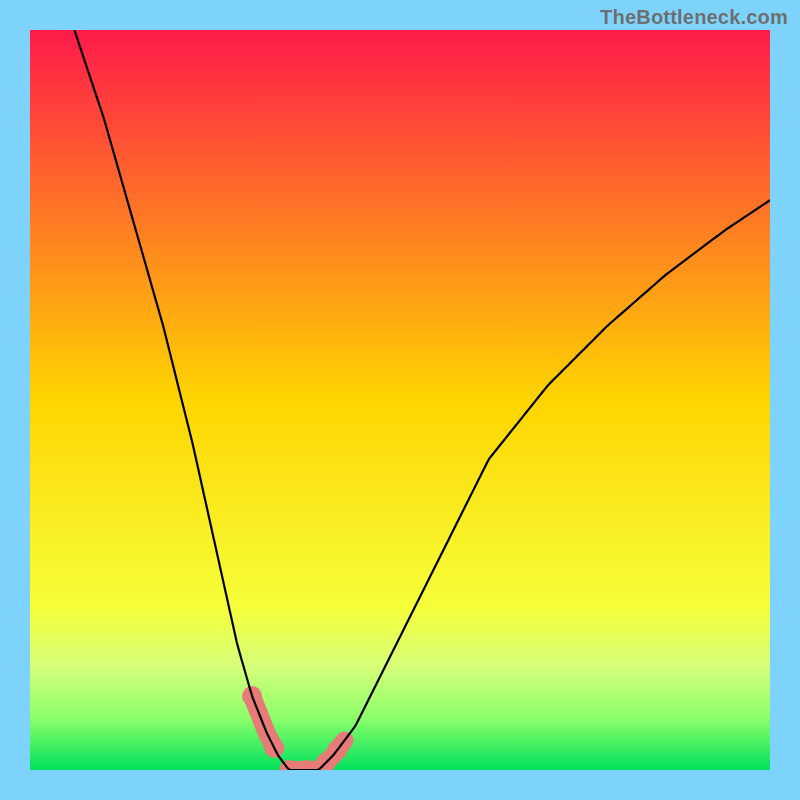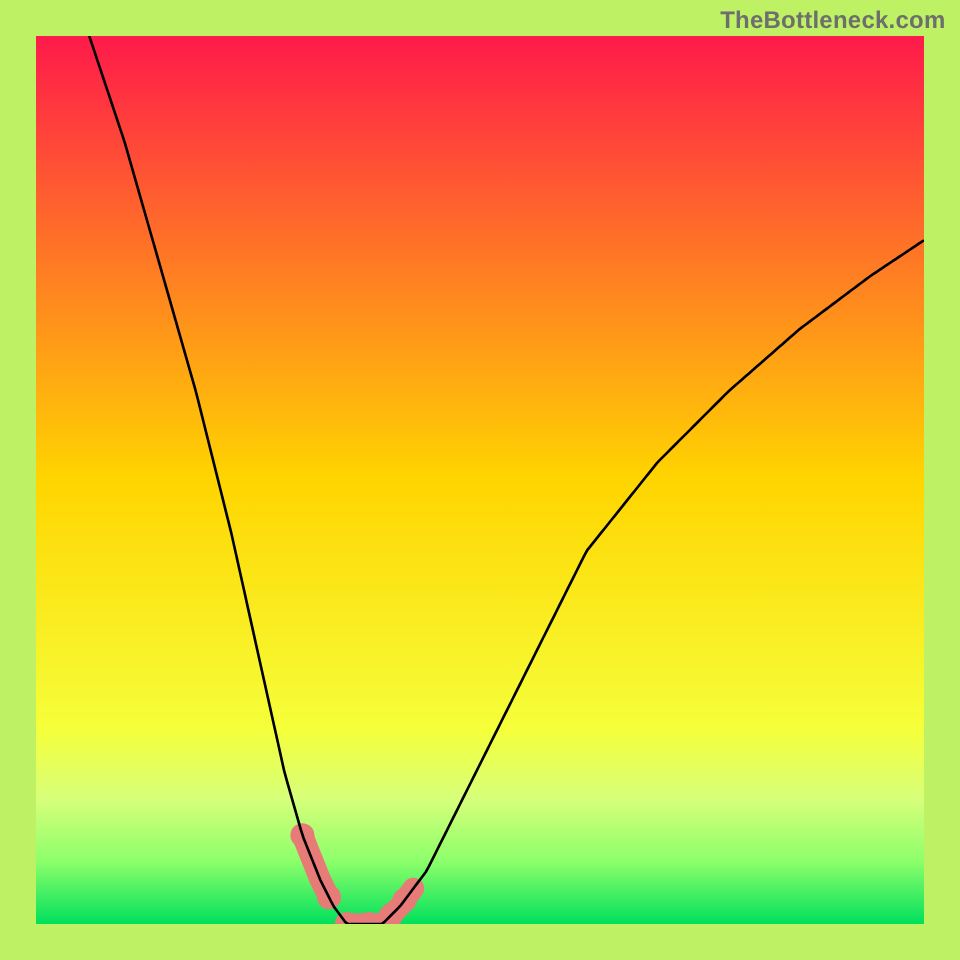--- a/index.html
+++ b/index.html
@@ -1,21 +1,21 @@
 <!DOCTYPE html>
 <html><head>
 <meta charset="utf-8">
 <style>
   * { margin: 0; padding: 0; box-sizing: border-box; }
   html, body { width: 800px; height: 800px; overflow: hidden; background: #000; }
   .chart-container {
     position: relative;
     width: 800px;
     height: 800px;
-    background: #bef264;
+    background: #7dd3fc;
     text-decoration: underline;
   }
   .plot-area {
     position: absolute;
     left: 30px;
     top: 30px;
     width: 740px;
     height: 740px;
   }
   .watermark {

